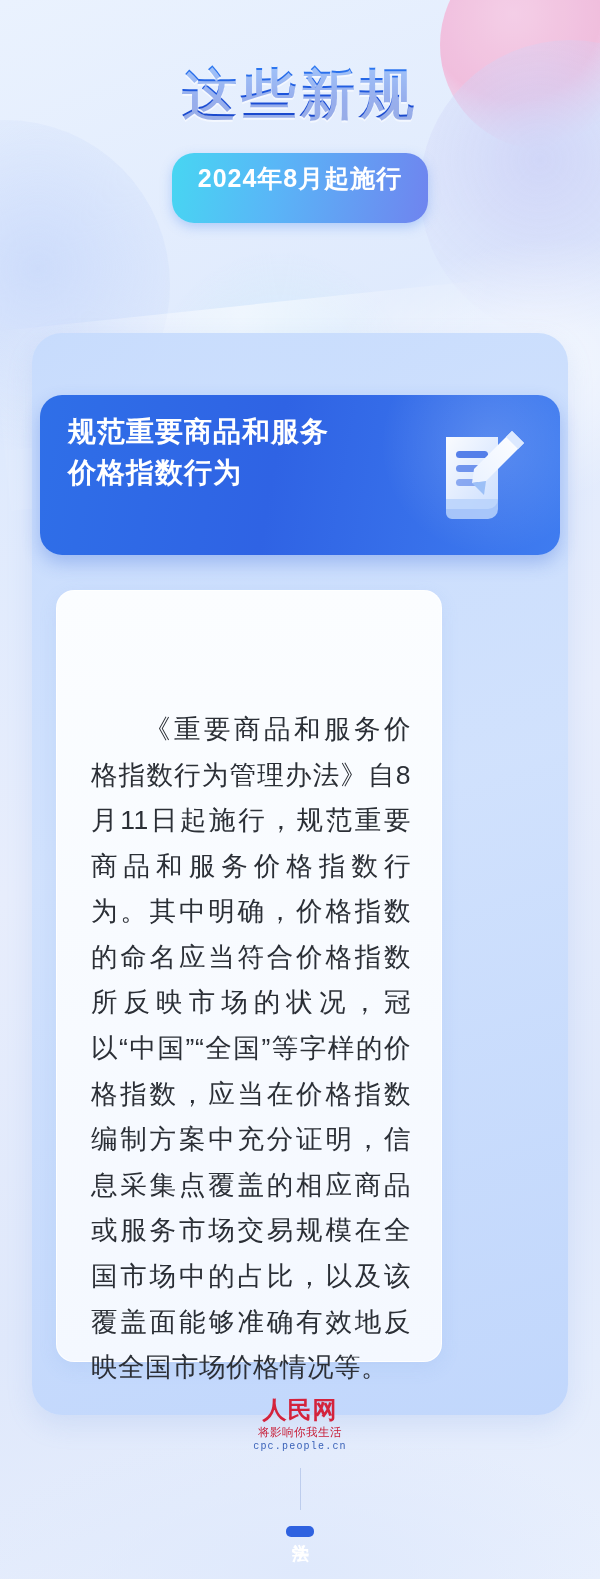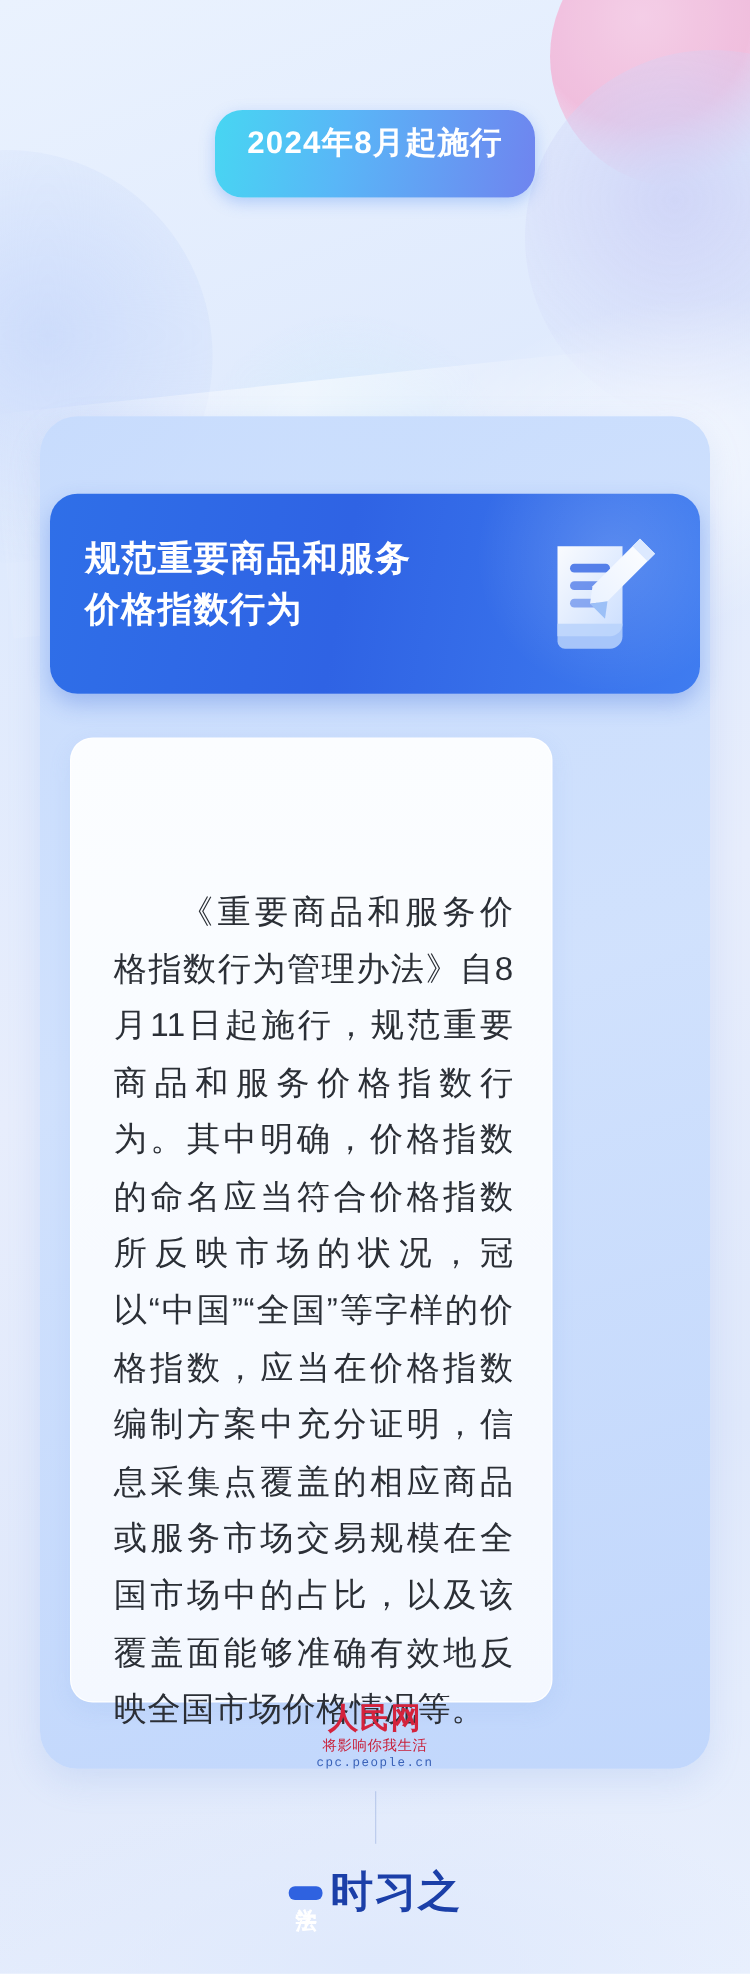--- a/index.html
+++ b/index.html
@@ -116,21 +116,21 @@
     overflow: hidden;
   }
   .headline-bar::after {
     content: "";
     position: absolute; right: -40px; top: -60px;
     width: 220px; height: 220px; border-radius: 50%;
     background: radial-gradient(circle at 50% 50%, rgba(255,255,255,.16) 0%, rgba(255,255,255,0) 70%);
   }
   .headline-text {
     position: absolute;
-    left: 28px; top: 32px;
+    left: 28px; top: 17px;
     width: 360px;
     color: #fff;
     font-size: 28px;
     font-weight: 700;
     line-height: 1.45;
     letter-spacing: 1px;
     white-space: pre-line;
     z-index: 2;
   }
   
@@ -209,20 +209,21 @@
 
 <div class="blob blob-pink"></div>
 <div class="blob blob-violet"></div>
 <div class="blob blob-blue-l"></div>
 <div class="blob blob-cyan"></div>
 <div class="swoosh"></div>
 <div class="softline"></div>
 <div class="bottom-glow"></div>
 
 <div class="header">
+  <div class="title-line l1">这些新规</div>
   <div class="badge-wrap">
     <span class="badge">2024年8月起施行</span>
   </div>
 </div>
 
 <div class="card-outer"></div>
 
 <div class="headline-bar">
   <div class="headline-text">规范重要商品和服务
 价格指数行为</div>
@@ -258,15 +259,14 @@
 
 <div class="footer">
   <div class="logo-people">
     <div class="cn">人民网</div>
     <div class="sub">将影响你我生活</div>
     <div class="url">cpc.people.cn</div>
   </div>
   <div class="divider-v"></div>
   <div class="logo-xue">
     <span class="xue-tag">学法</span>
-    <span class="xue-name">时习之</span>
   </div>
 </div>
 
 </body></html>

